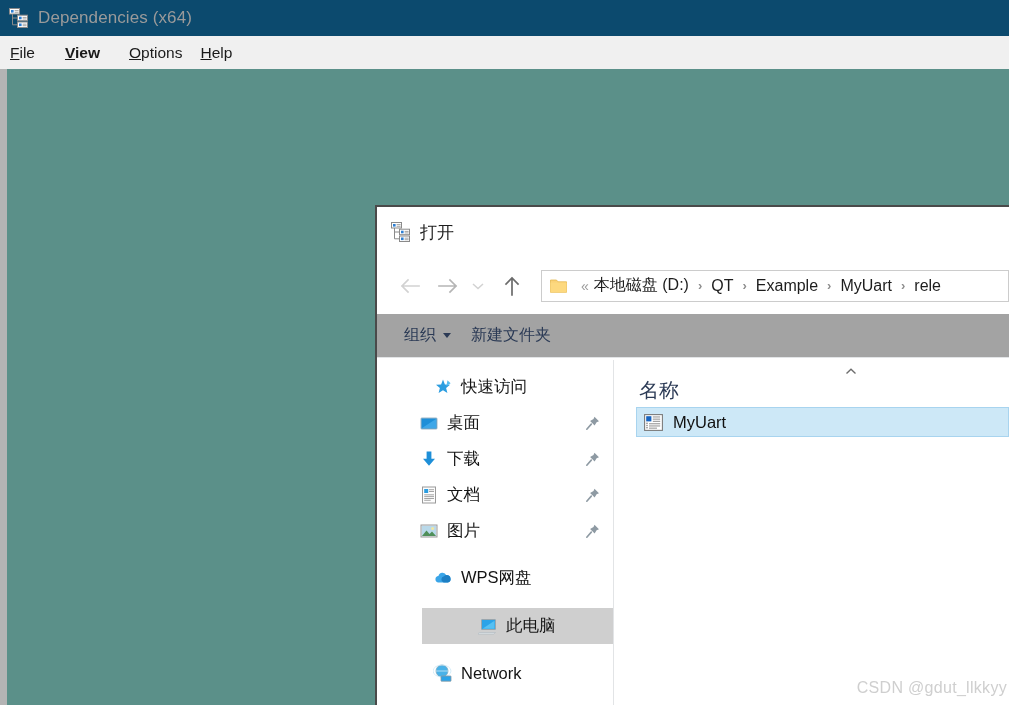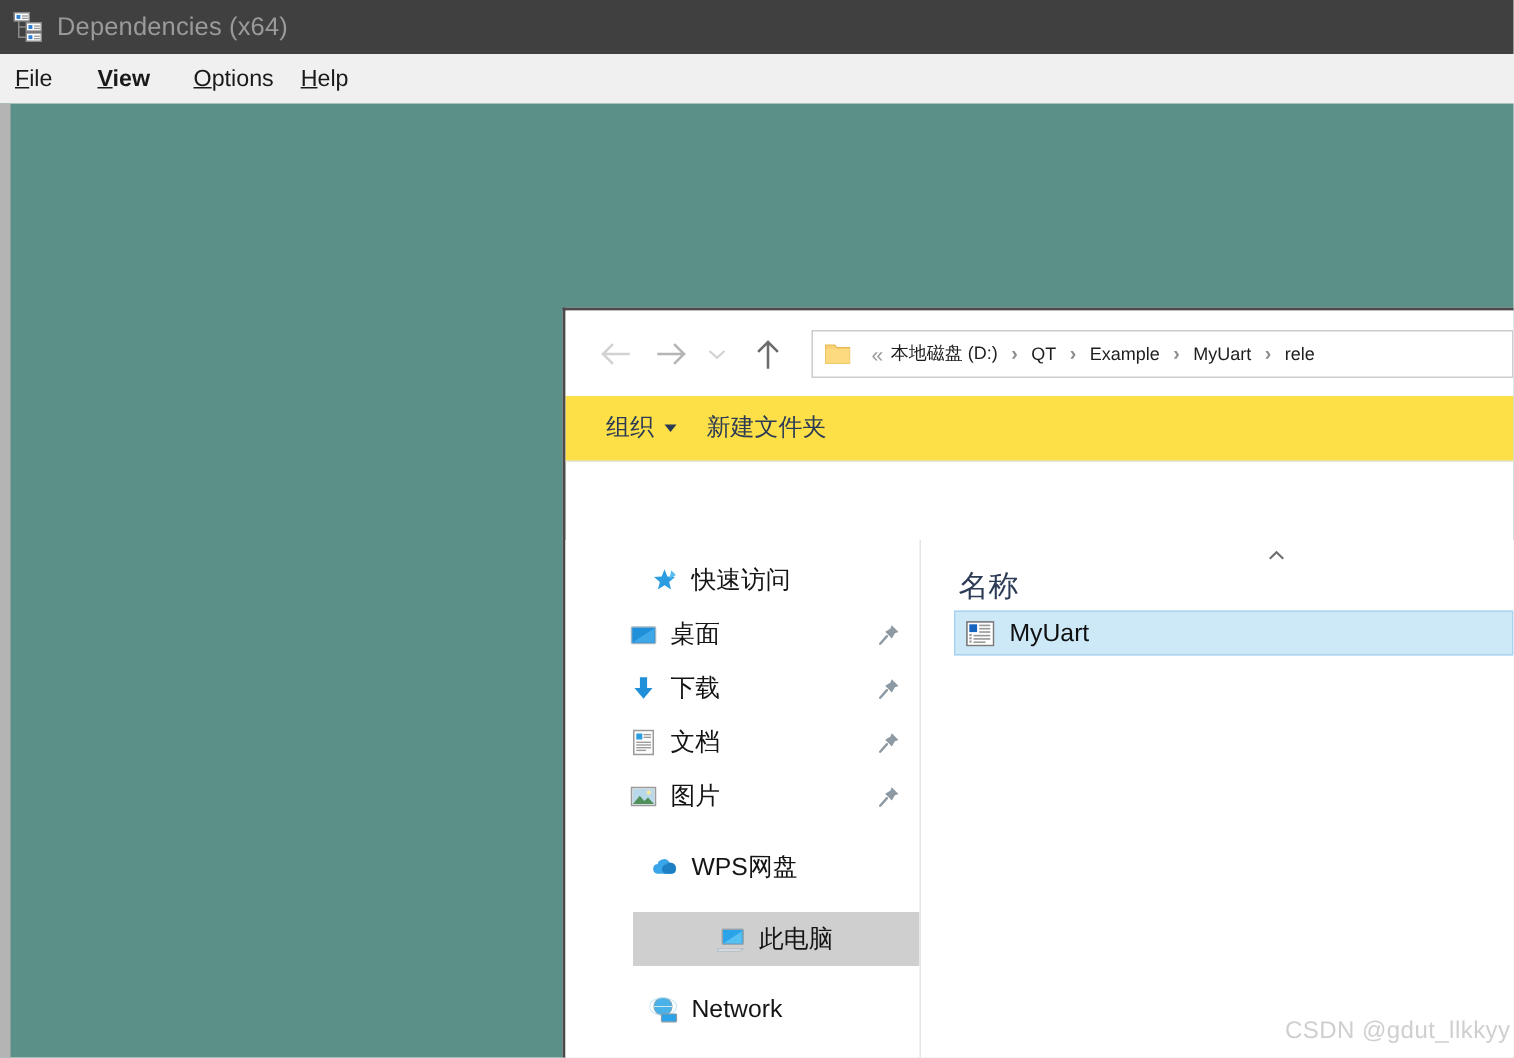--- a/index.html
+++ b/index.html
@@ -19,21 +19,21 @@
   #app-window {
     position: absolute;
     left: 0; top: 0;
     width: 1009px; height: 705px;
     background: #ffffff;
   }
   #app-titlebar {
     position: absolute;
     left: 0; top: 0;
     width: 1009px; height: 36px;
-    background: #404040;
+    background: #0c4a6e;
     display: flex;
     align-items: center;
     padding-left: 7px;
     box-sizing: border-box;
   }
   #app-title-icon {
     width: 22px; height: 22px;
     flex: 0 0 22px;
     margin-right: 9px;
     position: relative;
@@ -147,37 +147,37 @@
     position: relative;
     margin-right: 9px;
   }
   .crumb-chev {
     color: #9b9b9b;
     font-size: 14px;
     margin: 0 5px;
     flex: 0 0 auto;
   }
   .crumb {
-    font-size: 12px;
+    font-size: 16px;
     color: #1d1d1d;
     flex: 0 0 auto;
     cursor: default;
   }
   .crumb-sep {
     color: #8d8d8d;
     font-size: 13px;
     margin: 0 9px;
     flex: 0 0 auto;
     font-weight: bold;
   }
 
   
   #dialog-toolbar {
     height: 44px;
-    background: #fde047;
+    background: #a3a3a3;
     display: flex;
     box-sizing: border-box;
     border-bottom: 1px solid #e2e4e6;
   }
   .tb-item {
     font-size: 16px;
     color: #2b3a55;
     cursor: default;
     white-space: nowrap;
     display: flex;
@@ -336,20 +336,40 @@
     <div class="menu-item" id="menu-file"><span class="mn">F</span><span>ile</span></div>
     <div class="menu-item" id="menu-view"><span class="mn">V</span><span>iew</span></div>
     <div class="menu-item" id="menu-options"><span class="mn">O</span><span>ptions</span></div>
     <div class="menu-item" id="menu-help"><span class="mn">H</span><span>elp</span></div>
   </div>
 
   <div id="app-client"></div>
 
   <div id="open-dialog">
 
+    <div id="dialog-titlebar">
+      <span id="dialog-title-icon">
+        <svg class="ico" viewBox="0 0 22 22" xmlns="http://www.w3.org/2000/svg">
+          <rect x="2.5" y="1.5" width="10" height="5.5" fill="#ffffff" stroke="#8a8a8a" stroke-width="1"></rect>
+          <rect x="4" y="3" width="2.6" height="2.6" fill="#2d7fd3"></rect>
+          <rect x="7.6" y="3.2" width="4" height="0.9" fill="#9a9a9a"></rect>
+          <rect x="7.6" y="4.8" width="4" height="0.9" fill="#9a9a9a"></rect>
+          <rect x="10.5" y="8.2" width="10" height="5.5" fill="#ffffff" stroke="#8a8a8a" stroke-width="1"></rect>
+          <rect x="12" y="9.7" width="2.6" height="2.6" fill="#2d7fd3"></rect>
+          <rect x="15.6" y="9.9" width="4" height="0.9" fill="#9a9a9a"></rect>
+          <rect x="15.6" y="11.5" width="4" height="0.9" fill="#9a9a9a"></rect>
+          <rect x="10.5" y="15" width="10" height="5.5" fill="#ffffff" stroke="#8a8a8a" stroke-width="1"></rect>
+          <rect x="12" y="16.5" width="2.6" height="2.6" fill="#2d7fd3"></rect>
+          <rect x="15.6" y="16.7" width="4" height="0.9" fill="#9a9a9a"></rect>
+          <rect x="15.6" y="18.3" width="4" height="0.9" fill="#9a9a9a"></rect>
+          <path d="M5.5 7 L5.5 17.8 L10.5 17.8 M5.5 11 L10.5 11" fill="none" stroke="#8a8a8a" stroke-width="1"></path>
+        </svg>
+      </span>
+      <span id="dialog-title-text">打开</span>
+    </div>
 
     <div id="dialog-navbar">
       <div class="nav-btn" id="nav-back">
         <svg width="22" height="18" viewBox="0 0 22 18" xmlns="http://www.w3.org/2000/svg">
           <path d="M20 9 H3 M9 3 L3 9 L9 15" fill="none" stroke="#d2d2d2" stroke-width="1.7" stroke-linecap="square"></path>
         </svg>
       </div>
       <div class="nav-btn" id="nav-forward">
         <svg width="22" height="18" viewBox="0 0 22 18" xmlns="http://www.w3.org/2000/svg">
           <path d="M2 9 H19 M13 3 L19 9 L13 15" fill="none" stroke="#b5b5b5" stroke-width="1.7" stroke-linecap="square"></path>

